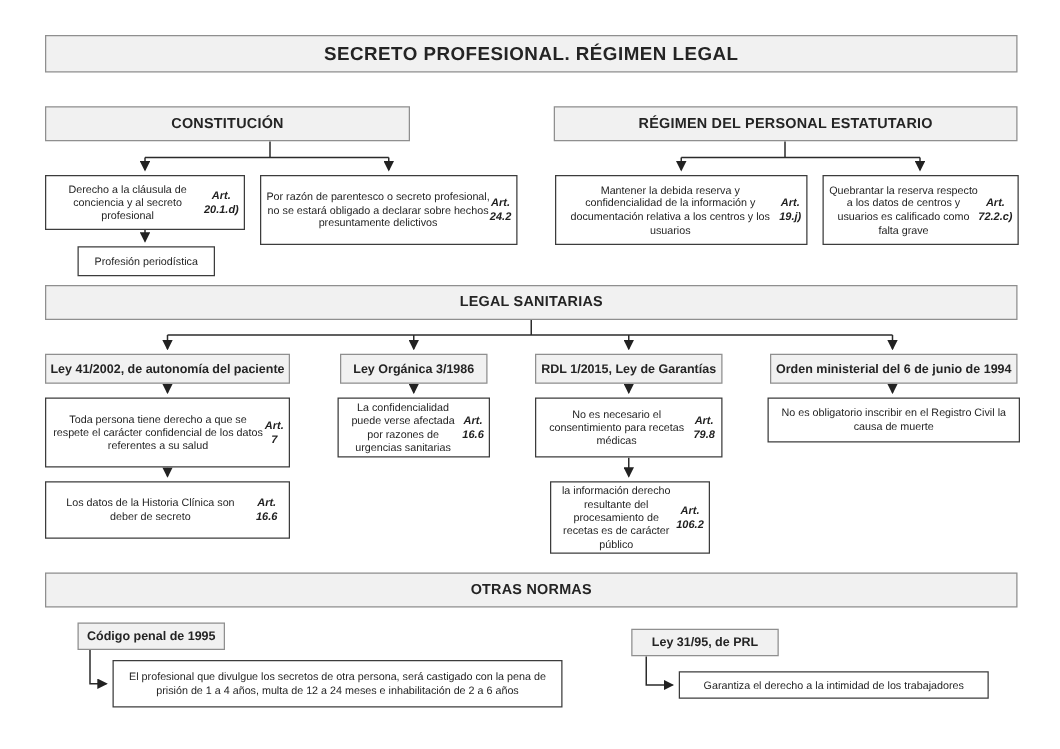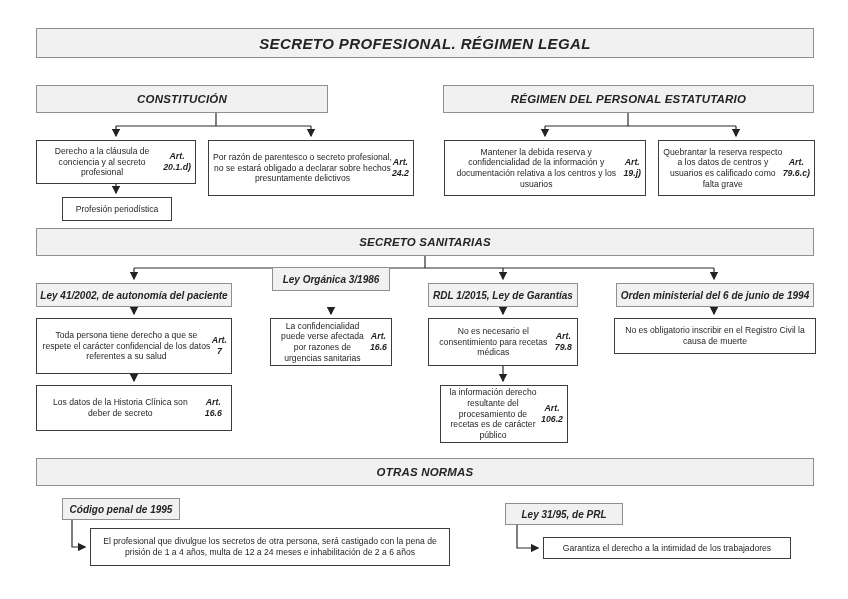--- a/index.html
+++ b/index.html
@@ -5,21 +5,21 @@
   html,body{margin:0;padding:0;background:#ffffff;}
   .canvas{
     position:relative;width:848px;height:599px;background:#ffffff;
     font-family:"Liberation Sans", sans-serif;overflow:hidden;
   }
   .wires{position:absolute;left:0;top:0;width:848px;height:599px;z-index:0;}
   .hdr{
     position:absolute;box-sizing:border-box;z-index:1;
     background:#f1f1f1;border:1px solid #8f8f8f;
     display:flex;align-items:center;justify-content:center;
-    font-weight:bold;color:#242424;font-style:italic;
+    font-weight:bold;color:#242424;
   }
   .title{font-size:15px;letter-spacing:.4px;}
   .section{font-size:11.5px;letter-spacing:.2px;}
   .sub{font-size:10px;line-height:1.1;padding:1px 3px;}
   .box{
     position:absolute;box-sizing:border-box;z-index:1;
     background:#ffffff;border:1.2px solid #3c3c3c;
     display:flex;align-items:center;justify-content:center;
     text-align:center;font-size:8.6px;color:#1f1f1f;line-height:1.24;padding:2px 4px;
   }
@@ -89,27 +89,27 @@
 
   <div class="hdr section" style="left:443px;top:85px;width:371px;height:28px">RÉGIMEN DEL PERSONAL ESTATUTARIO</div>
 
   <div class="box" style="left:444px;top:140px;width:202px;height:56px">
     <div>Mantener la debida reserva y confidencialidad de la información y documentación relativa a los centros y los usuarios</div>
     <div class="art">Art. 19.j)</div>
   </div>
 
   <div class="box" style="left:658px;top:140px;width:157px;height:56px">
     <div>Quebrantar la reserva respecto a los datos de centros y usuarios es calificado como falta grave</div>
-    <div class="art">Art. 79.6.c)</div>
+    <div class="art">Art. 72.2.c)</div>
   </div>
 
-  <div class="hdr section" style="left:36px;top:228px;width:778px;height:28px">SECRETO SANITARIAS</div>
+  <div class="hdr section" style="left:36px;top:228px;width:778px;height:28px">LEGAL SANITARIAS</div>
 
   <div class="hdr sub" style="left:36px;top:283px;width:196px;height:24px">Ley 41/2002, de autonomía del paciente</div>
-  <div class="hdr sub" style="left:272px;top:267px;width:118px;height:24px">Ley Orgánica 3/1986</div>
+  <div class="hdr sub" style="left:272px;top:283px;width:118px;height:24px">Ley Orgánica 3/1986</div>
   <div class="hdr sub" style="left:428px;top:283px;width:150px;height:24px">RDL 1/2015, Ley de Garantías</div>
   <div class="hdr sub" style="left:616px;top:283px;width:198px;height:24px">Orden ministerial del 6 de junio de 1994</div>
 
   <div class="box" style="left:36px;top:318px;width:196px;height:56px">
     <div>Toda persona tiene derecho a que se respete el carácter confidencial de los datos referentes a su salud</div>
     <div class="art">Art. 7</div>
   </div>
 
   <div class="box" style="left:36px;top:385px;width:196px;height:46px">
     <div>Los datos de la Historia Clínica son deber de secreto</div>

